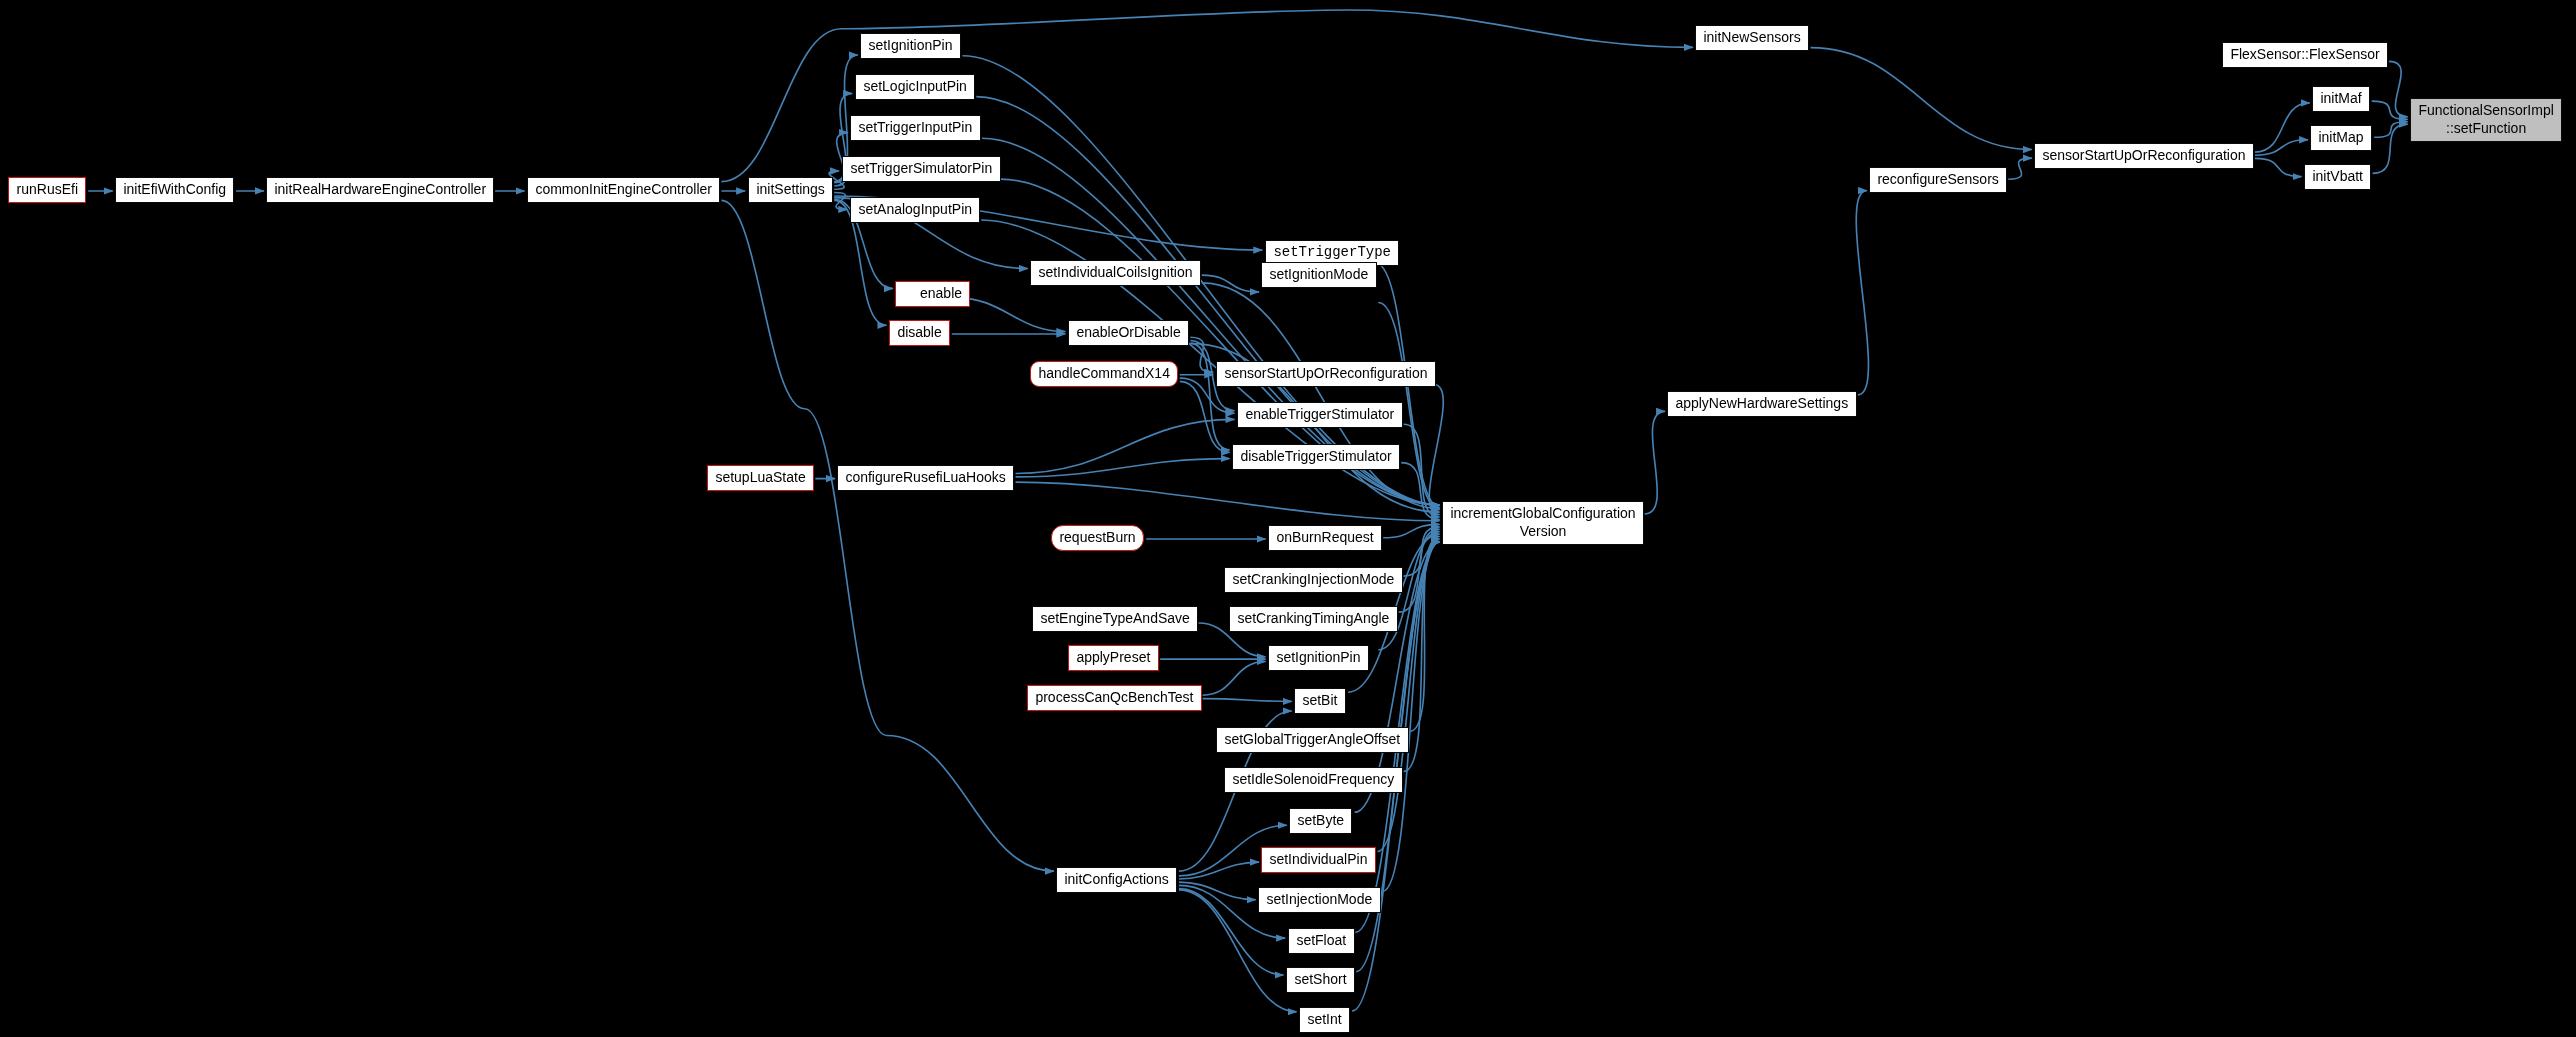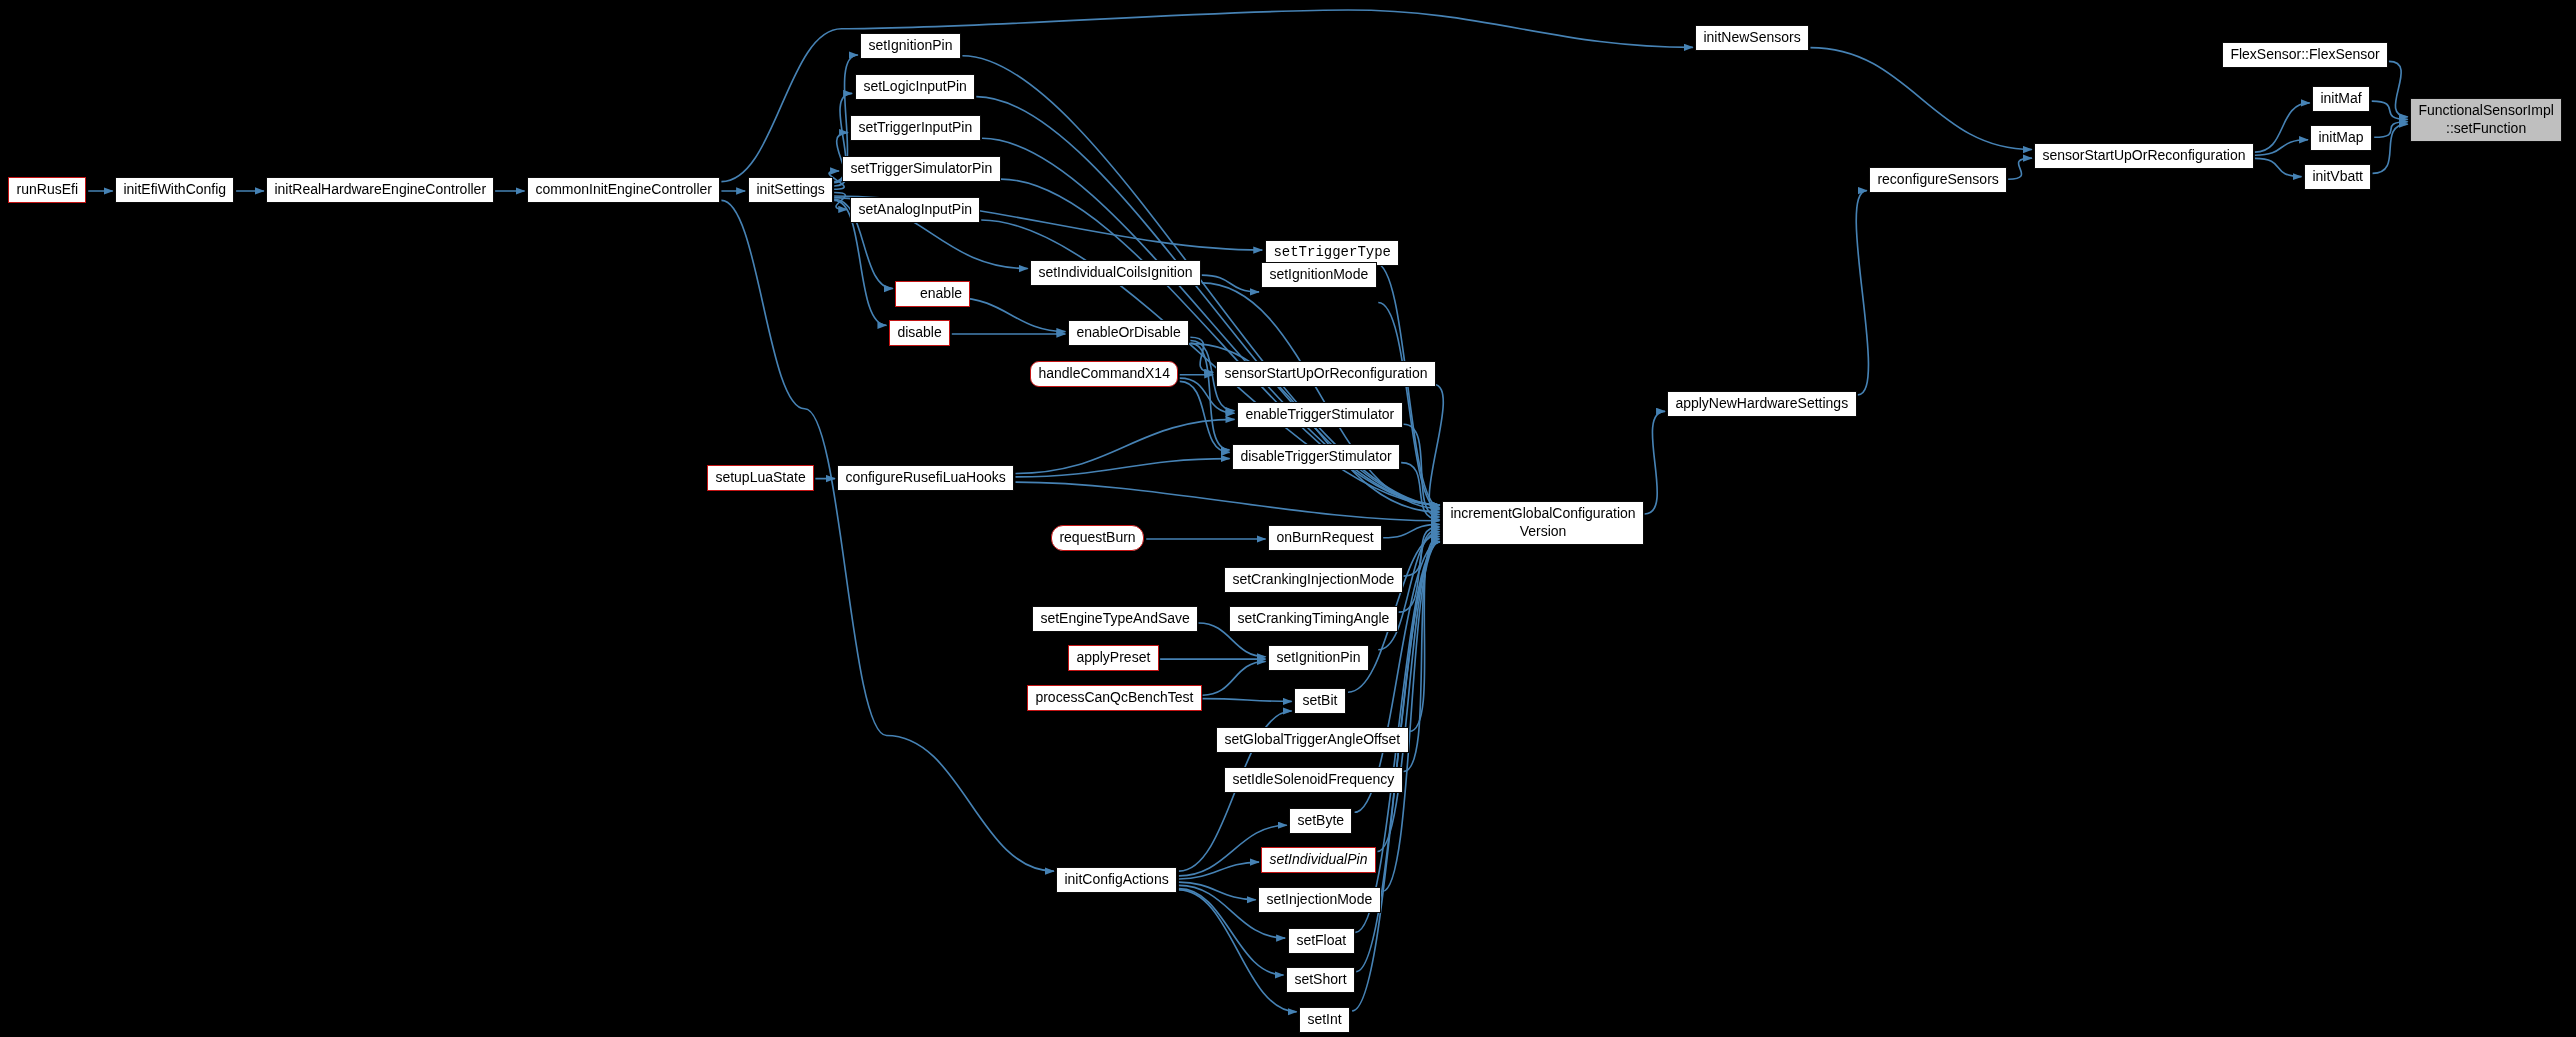--- a/index.html
+++ b/index.html
@@ -153,21 +153,21 @@
       <div class="node" style="left: 1224px; top: 567px;">setCrankingInjectionMode</div>
       <div class="node" style="left: 1229px; top: 606px;">setCrankingTimingAngle</div>
       <div class="node" style="left: 1032px; top: 606px;">setEngineTypeAndSave</div>
       <div class="node truncated" style="left: 1068px; top: 645px;">applyPreset</div>
       <div class="node" style="left: 1268px; top: 645px;">setIgnitionPin</div>
       <div class="node truncated" style="left: 1027px; top: 685px;">processCanQcBenchTest</div>
       <div class="node" style="left: 1294px; top: 688px;">setBit</div>
       <div class="node" style="left: 1216px; top: 727px;">setGlobalTriggerAngleOffset</div>
       <div class="node" style="left: 1224px; top: 767px;">setIdleSolenoidFrequency</div>
       <div class="node" style="left: 1289px; top: 808px;">setByte</div>
-      <div class="node truncated" style="left: 1261px; top: 847px; font-style: italic;">setIndividualPin</div>
+      <div class="node truncated" style="left: 1261px; top: 847px;">setIndividualPin</div>
       <div class="node" style="left: 1258px; top: 887px;">setInjectionMode</div>
       <div class="node" style="left: 1288px; top: 928px;">setFloat</div>
       <div class="node" style="left: 1286px; top: 967px;">setShort</div>
       <div class="node" style="left: 1299px; top: 1007px;">setInt</div>
       <div class="node" style="left: 1056px; top: 867px;">initConfigActions</div>
       <div class="node" style="left: 1442px; top: 501px;">incrementGlobalConfiguration
 Version</div>
       <div class="node" style="left: 1667px; top: 391px;">applyNewHardwareSettings</div>
       <div class="node" style="left: 1869px; top: 167px;">reconfigureSensors</div>
       <div class="node" style="left: 1695px; top: 24.5px;">initNewSensors</div>

